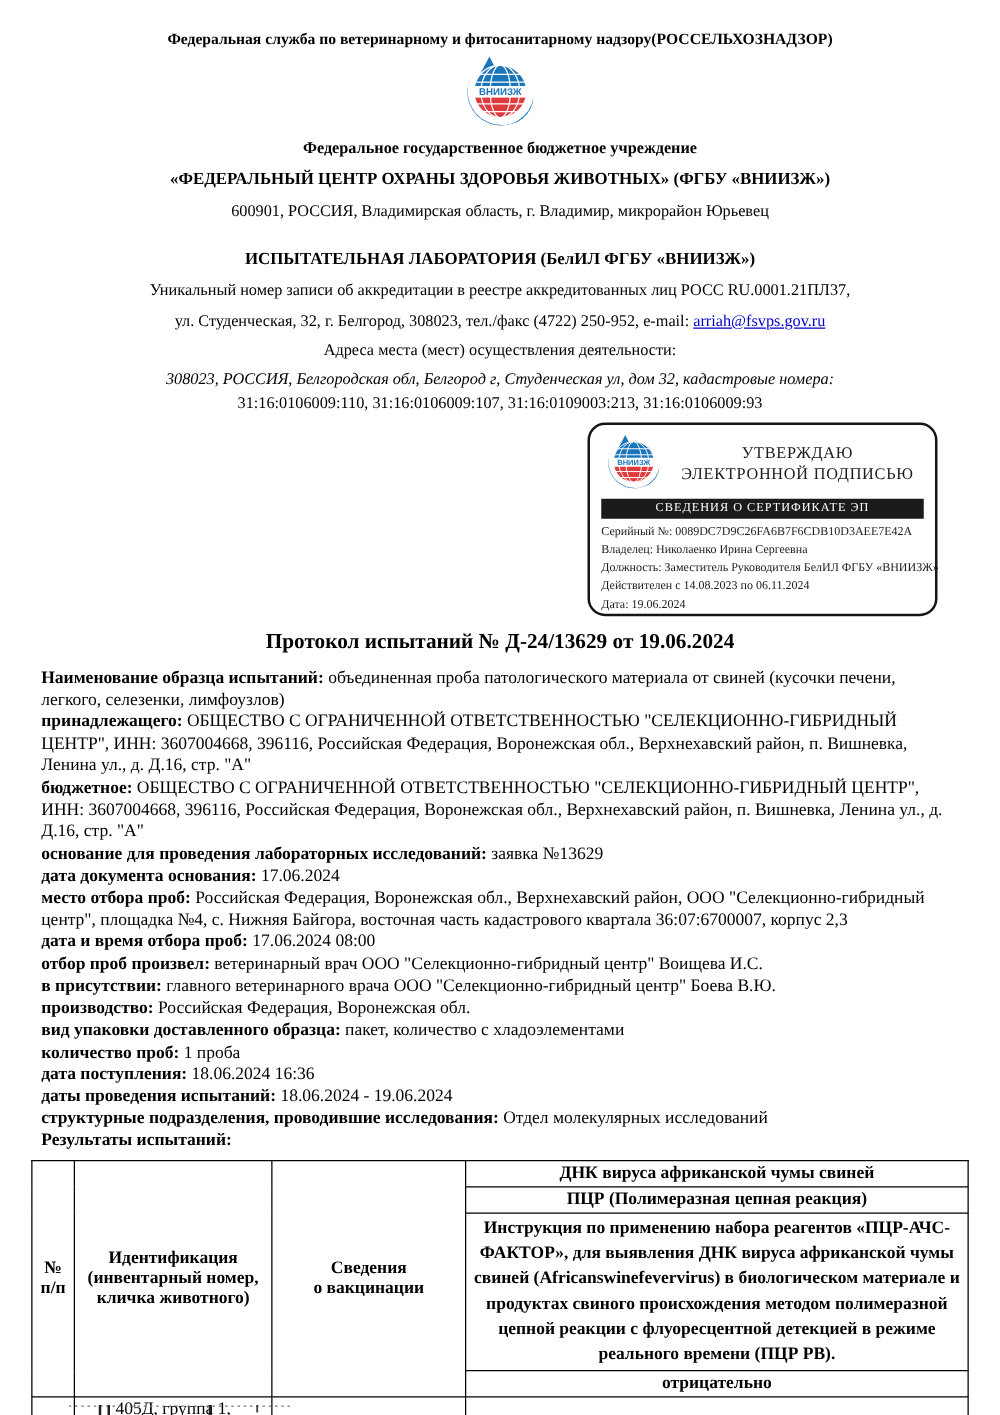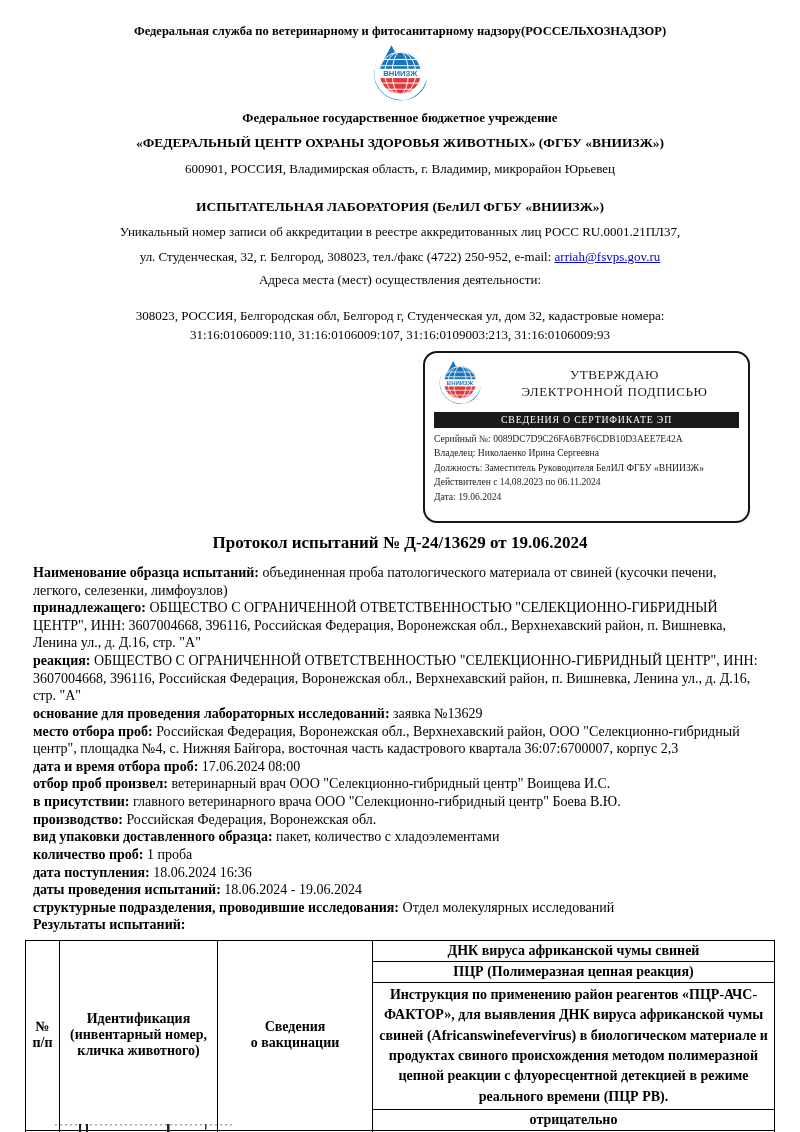--- a/index.html
+++ b/index.html
@@ -12,27 +12,27 @@
   .b{font-weight:bold;}
   .agency{padding-top:24px;font-size:12.5px;font-weight:bold;text-align:center;}
   .logo{display:block;margin:5px auto 0;height:62px;}
   .inst-type{margin-top:4px;font-size:13px;}
   .inst-name{margin-top:9px;font-size:13.5px;}
   .inst-addr{margin-top:10px;font-size:13px;}
   .contacts{margin-top:9px;font-size:13px;}
   .lab-title{margin-top:22px;font-size:13.5px;}
   .lab-line{margin-top:9px;font-size:13px;}
   .lab-line2{margin-top:7px;font-size:13px;}
-  .lab-line3{margin-top:20px;font-size:13px;}
+  .lab-line3{margin-top:7px;font-size:13px;font-style:italic;}
   .lab-line4{margin-top:3px;font-size:13px;}
   .link{color:#0000cc;text-decoration:underline;cursor:pointer;}
   
   .stamp{
-    width:327px;margin:8px 50px 0 auto;border:2.5px solid #151515;border-radius:14px;
-    padding:7px 9px 17px 9px;box-sizing:border-box;color:#1c1c1c;
+    width:280px;margin:8px 50px 0 auto;border:2.5px solid #151515;border-radius:14px;
+    padding:7px 9px 0 9px;box-sizing:border-box;color:#1c1c1c;
   }
   .stamp-head{display:flex;align-items:center;gap:4px;}
   .stamp-logo{width:52px;height:48px;flex:0 0 auto;}
   .stamp-title{flex:1;text-align:center;font-size:13px;line-height:1.3;letter-spacing:0.6px;}
   .stamp-bar{background:#1b1b1b;color:#fff;text-align:center;font-size:9.8px;letter-spacing:0.8px;padding:2px 0 3px;margin:4px 0 4px;}
   .stamp-line{font-size:9.6px;line-height:1.5;white-space:nowrap;}
   
   .doc-title{margin-top:10px;font-size:17px;font-weight:bold;text-align:center;}
   .details{margin:11px 33px 0;font-size:14px;line-height:1.26;}
   .detail b{font-weight:bold;}
@@ -123,22 +123,23 @@
     <div class="stamp-line">Должность: Заместитель Руководителя БелИЛ ФГБУ «ВНИИЗЖ»</div>
     <div class="stamp-line">Действителен с 14.08.2023 по 06.11.2024</div>
     <div class="stamp-line">Дата: 19.06.2024</div>
   </div>
 
   <div class="doc-title">Протокол испытаний № Д-24/13629 от 19.06.2024</div>
 
   <div class="details">
       <div class="detail"><b>Наименование образца испытаний:</b><span> объединенная проба патологического материала от свиней (кусочки печени, легкого, селезенки, лимфоузлов)</span></div>
       <div class="detail"><b>принадлежащего:</b><span> ОБЩЕСТВО С ОГРАНИЧЕННОЙ ОТВЕТСТВЕННОСТЬЮ "СЕЛЕКЦИОННО-ГИБРИДНЫЙ ЦЕНТР", ИНН: 3607004668, 396116, Российская Федерация, Воронежская обл., Верхнехавский район, п. Вишневка, Ленина ул., д. Д.16, стр. "А"</span></div>
-      <div class="detail"><b>реакция:</b><span> ОБЩЕСТВО С ОГРАНИЧЕННОЙ ОТВЕТСТВЕННОСТЬЮ "СЕЛЕКЦИОННО-ГИБРИДНЫЙ ЦЕНТР", ИНН: 3607004668, 396116, Российская Федерация, Воронежская обл., Верхнехавский район, п. Вишневка, Ленина ул., д. Д.16, стр. "А"</span></div>
+      <div class="detail"><b>бюджетное:</b><span> ОБЩЕСТВО С ОГРАНИЧЕННОЙ ОТВЕТСТВЕННОСТЬЮ "СЕЛЕКЦИОННО-ГИБРИДНЫЙ ЦЕНТР", ИНН: 3607004668, 396116, Российская Федерация, Воронежская обл., Верхнехавский район, п. Вишневка, Ленина ул., д. Д.16, стр. "А"</span></div>
       <div class="detail"><b>основание для проведения лабораторных исследований:</b><span> заявка №13629</span></div>
+      <div class="detail"><b>дата документа основания:</b><span> 17.06.2024</span></div>
       <div class="detail"><b>место отбора проб:</b><span> Российская Федерация, Воронежская обл., Верхнехавский район, ООО "Селекционно-гибридный центр", площадка №4, с. Нижняя Байгора, восточная часть кадастрового квартала 36:07:6700007, корпус 2,3</span></div>
       <div class="detail"><b>дата и время отбора проб:</b><span> 17.06.2024 08:00</span></div>
       <div class="detail"><b>отбор проб произвел:</b><span> ветеринарный врач ООО "Селекционно-гибридный центр" Воищева И.С.</span></div>
       <div class="detail"><b>в присутствии:</b><span> главного ветеринарного врача ООО "Селекционно-гибридный центр" Боева В.Ю.</span></div>
       <div class="detail"><b>производство:</b><span> Российская Федерация, Воронежская обл.</span></div>
       <div class="detail"><b>вид упаковки доставленного образца:</b><span> пакет, количество с хладоэлементами</span></div>
       <div class="detail"><b>количество проб:</b><span> 1 проба</span></div>
       <div class="detail"><b>дата поступления:</b><span> 18.06.2024 16:36</span></div>
       <div class="detail"><b>даты проведения испытаний:</b><span> 18.06.2024 - 19.06.2024</span></div>
       <div class="detail"><b>структурные подразделения, проводившие исследования:</b><span> Отдел молекулярных исследований</span></div>
@@ -160,21 +161,21 @@
 (инвентарный номер,
 кличка животного)</td>
       <td rowspan="4" class="b pre">Сведения
 о вакцинации</td>
       <td class="b">ДНК вируса африканской чумы свиней</td>
     </tr>
     <tr>
           <td class="b">ПЦР (Полимеразная цепная реакция)</td>
         </tr>
     <tr>
-          <td class="b desc">Инструкция по применению район реагентов «ПЦР-АЧС-ФАКТОР», для выявления ДНК вируса африканской чумы свиней (Africanswinefevervirus) в биологическом материале и продуктах свиного происхождения методом полимеразной цепной реакции с флуоресцентной детекцией в режиме реального времени (ПЦР РВ).</td>
+          <td class="b desc">Инструкция по применению набора реагентов «ПЦР-АЧС-ФАКТОР», для выявления ДНК вируса африканской чумы свиней (Africanswinefevervirus) в биологическом материале и продуктах свиного происхождения методом полимеразной цепной реакции с флуоресцентной детекцией в режиме реального времени (ПЦР РВ).</td>
         </tr>
     <tr>
           <td class="b">отрицательно</td>
         </tr>
     <tr class="row-data">
       <td>1</td>
       <td>405Д, группа 1, поросята на доращивании, корпус 2,3 (2 гол.)</td>
       <td>вакцинация против африканской чумы свиней не проводилась</td>
       <td>не обнаружено</td>
     </tr>

